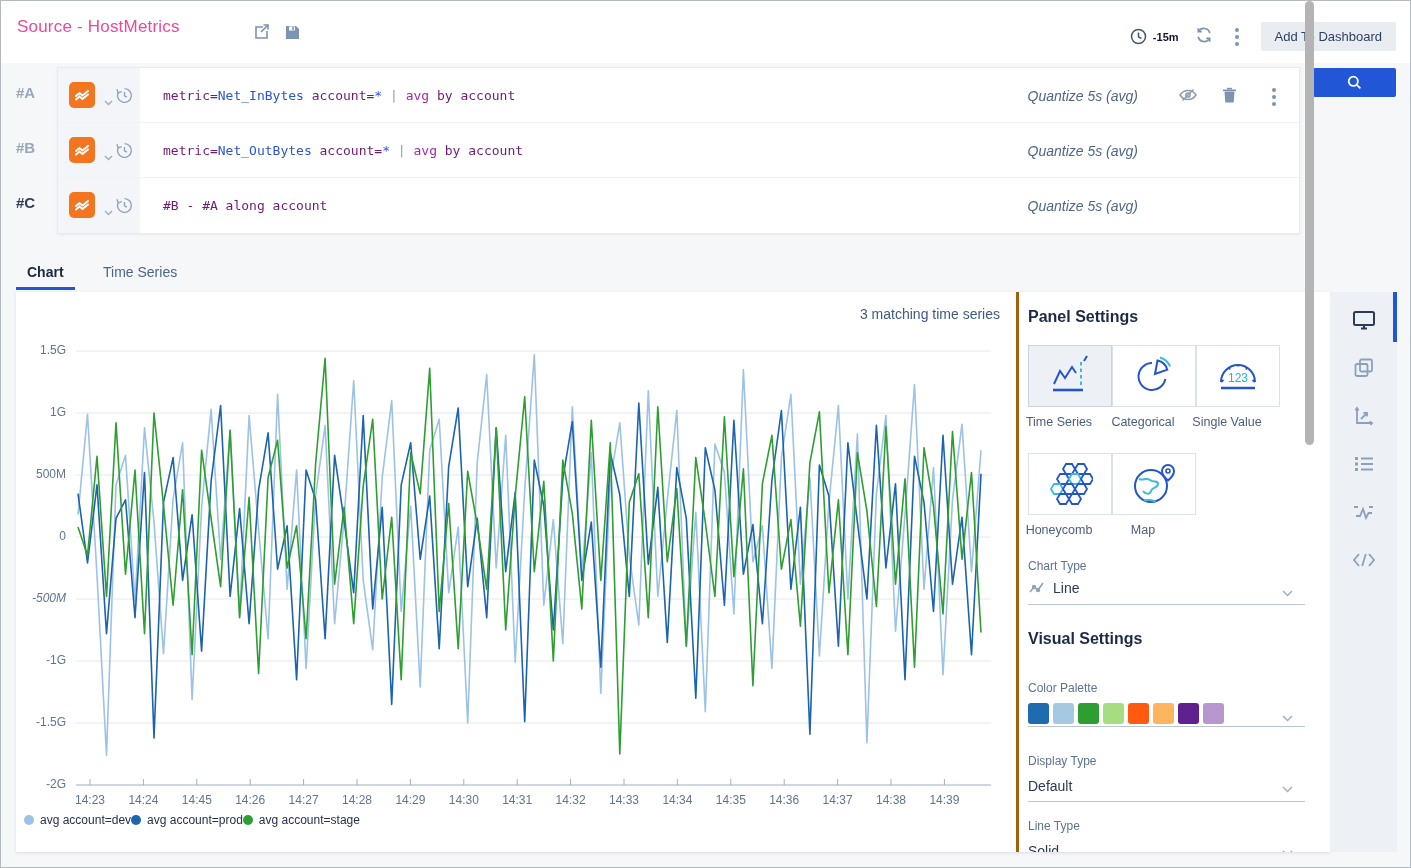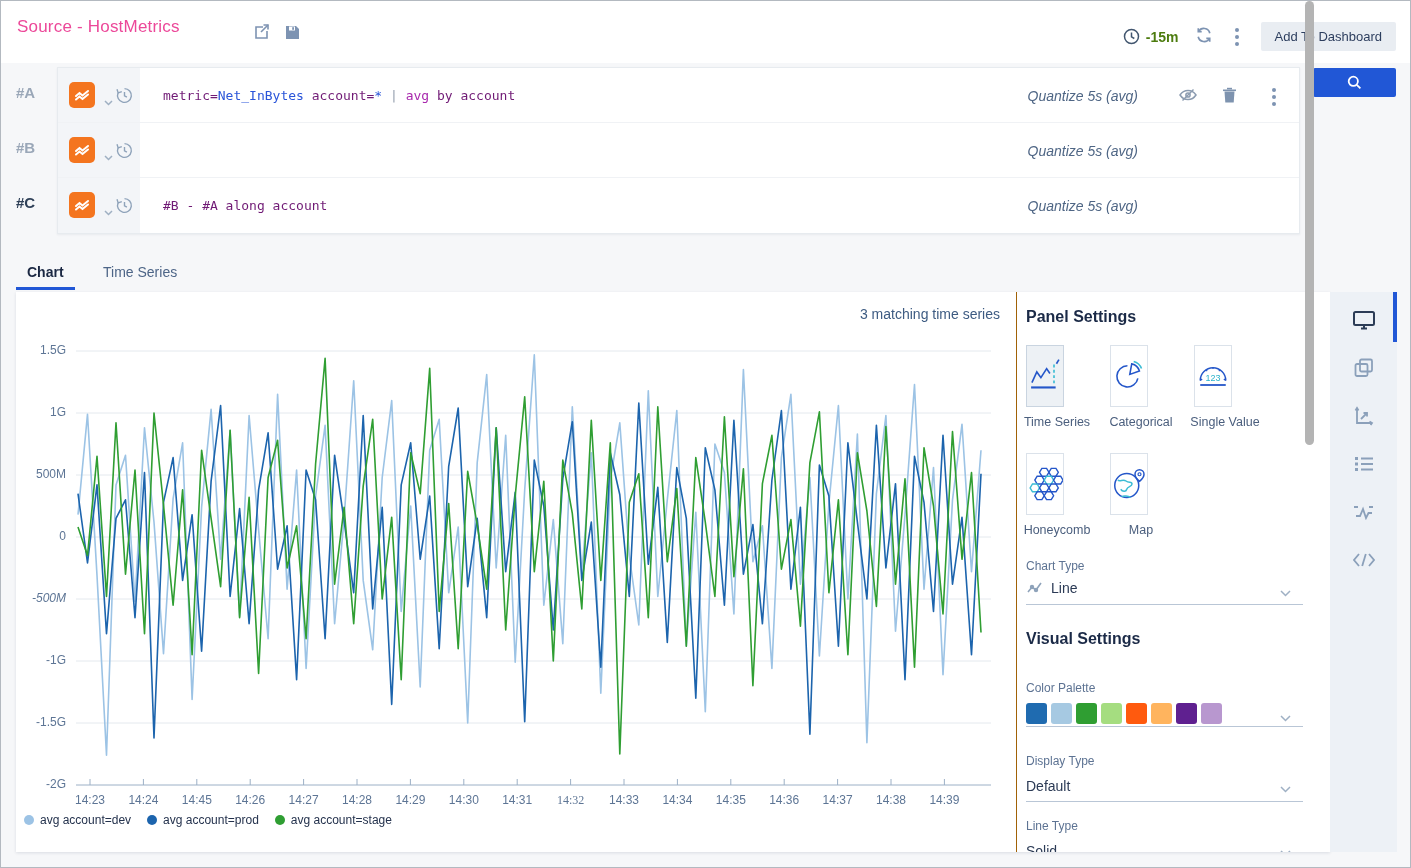--- a/index.html
+++ b/index.html
@@ -5,21 +5,21 @@
   * { margin:0; padding:0; box-sizing:border-box; }
   html,body { width:1411px; height:868px; }
   body { font-family:"Liberation Sans", sans-serif; background:#f6f7f9; position:relative; overflow:hidden; }
   #screen { position:absolute; inset:0; box-shadow: inset 0 0 0 1px #b3b9c0; }
 
   
   .header { position:absolute; left:1px; top:1px; width:1409px; height:62px; background:#ffffff; }
   .page-title { position:absolute; left:16px; top:16px; font-size:17px; color:#ec4899; font-weight:500; letter-spacing:.2px; }
   .hicon { position:absolute; top:23px; cursor:pointer; }
   .hright { position:absolute; top:21px; right:14px; display:flex; align-items:center; gap:16px; }
-  .time-range { font-size:14px; color:#4d7c0f; font-weight:600; }
+  .time-range { font-size:11px; color:#0f172a; font-weight:600; }
   .kebab { display:inline-flex; flex-direction:column; gap:3px; padding:2px 6px; cursor:pointer; }
   .kebab i { width:4px; height:4px; border-radius:50%; background:#7d93b2; }
   .add-dash-btn { background:#e9edf2; border:none; color:#2d3e5e; font-size:13px; font-family:inherit; padding:7px 14px; border-radius:2px; cursor:pointer; }
 
   
   .row-label { position:absolute; left:16px; width:38px; font-size:15px; font-weight:700; color:#9aa7b8; }
   .row-label.active { color:#2f4058; }
   .query-card { position:absolute; left:57px; top:67px; width:1243px; height:167px; background:#fff; border:1px solid #e7ebef; box-shadow:0 1px 2px rgba(20,40,70,.06); }
   .qrow { position:relative; height:55px; border-bottom:1px solid #f0f2f5; }
   .qrow:last-child { border-bottom:none; }
@@ -37,30 +37,30 @@
   .tab { position:absolute; top:264px; font-size:14px; cursor:pointer; color:#4d6587; }
   .tab.active { color:#1a2742; font-weight:700; }
   .tab-underline { position:absolute; left:16px; top:287px; width:59px; height:3px; background:#2157d6; }
 
   
   .main-card { position:absolute; left:16px; top:292px; width:1314px; height:560px; background:#fff; box-shadow:0 1px 3px rgba(16,36,64,.12); overflow:hidden; }
   .chart-area { position:absolute; left:0; top:0; width:1000px; height:560px; }
   .matching { position:absolute; right:16px; top:14px; font-size:14px; color:#3d5b82; }
   .ylab { position:absolute; left:2px; width:48px; text-align:right; font-size:12px; color:#5d7595; }
   .xlab { position:absolute; width:46px; text-align:center; font-size:12px; color:#5d7595; top:501px; }
-  .legend { position:absolute; left:8px; top:521px; display:flex; gap:16px; align-items:center; }
+  .legend { position:absolute; left:8px; top:521px; display:flex; gap:0; align-items:center; }
   .legend-item { display:flex; gap:6px; align-items:center; cursor:pointer; }
   .legend-dot { width:10px; height:10px; border-radius:50%; }
   .legend-name { font-size:12px; color:#24324d; }
 
   
-  .settings { position:absolute; left:1000px; top:0; width:314px; height:560px; border-left:1px solid #a16207; }
+  .settings { position:absolute; left:1000px; top:0; width:314px; height:560px; border-left:3px solid #a16207; }
   .sheading { position:absolute; left:9px; font-size:16px; font-weight:700; color:#1b2a47; }
   .slabel { position:absolute; left:9px; font-size:12px; color:#5d7393; }
-  .tile { position:absolute; width:38px; height:62px; background:#fff; border:1px solid #dbe2ea; display:flex; align-items:center; justify-content:center; cursor:pointer; }
+  .tile { position:absolute; width:84px; height:62px; background:#fff; border:1px solid #dbe2ea; display:flex; align-items:center; justify-content:center; cursor:pointer; }
   .tile.selected { background:#edf1f5; border-color:#c9d4e0; }
   .tile-label { position:absolute; width:90px; text-align:center; font-size:12.5px; color:#4a5e7d; }
   .dd-value { position:absolute; font-size:14px; color:#2b3a55; cursor:pointer; }
   .dd-rule { position:absolute; left:9px; width:277px; height:1px; background:#b9c6d6; }
   .dd-chev { position:absolute; left:263px; cursor:pointer; }
   .palette { position:absolute; left:9px; display:flex; gap:4px; cursor:pointer; }
   .swatch { width:21px; height:21px; border-radius:3px; }
   .scroll-thumb { position:absolute; left:1305px; top:1px; width:9px; height:444px; background:#b4b4b4; border-radius:5px; cursor:grab; }
 
   
@@ -175,20 +175,21 @@
             </svg>
       </span>
       <span class="qclock">
         <svg width="17" height="17" viewBox="0 0 17 17" fill="none" stroke="#8fa3ba" stroke-width="1.4">
               <path d="M8.5 1.6a6.9 6.9 0 1 1-6.4 4.2"></path>
               <path d="M1 2.2l1.2 3.7 3.6-1.2"></path>
               <path d="M8.5 5v3.8l2.4 1.4"></path>
             </svg>
       </span>
     </div>
+    <div class="query-text"><span class="seg-plain">metric=</span><span class="seg-blue">Net_OutBytes</span><span class="seg-plain"> account=</span><span class="seg-blue">*</span><span class="seg-pipe"> | </span><span class="seg-op">avg</span><span class="seg-plain"> by account</span></div>
     <div class="quantize">Quantize 5s (avg)</div>
   </div>
   <div class="qrow">
     <div class="qicon-block">
       <span class="metric-tile">
         <svg width="16" height="14" viewBox="0 0 16 14" fill="none" stroke="#fff" stroke-width="2" stroke-linecap="round">
               <path d="M2 8l3.5-3 3 2.5L14 3"></path>
               <path d="M2 11.5l3.5-3 3 2.5 5.5-4.5"></path>
             </svg>
       </span>
@@ -267,21 +268,21 @@
     <div id="xlabels">
           <div class="xlab" style="left: 51px;">14:23</div>
           <div class="xlab" style="left: 104.4px;">14:24</div>
           <div class="xlab" style="left: 157.8px;">14:45</div>
           <div class="xlab" style="left: 211.2px;">14:26</div>
           <div class="xlab" style="left: 264.6px;">14:27</div>
           <div class="xlab" style="left: 318px;">14:28</div>
           <div class="xlab" style="left: 371.4px;">14:29</div>
           <div class="xlab" style="left: 424.8px;">14:30</div>
           <div class="xlab" style="left: 478.2px;">14:31</div>
-          <div class="xlab" style="left: 531.6px; font-family: Liberation Serif, serif;">14:32</div>
+          <div class="xlab" style="left: 531.6px;">14:32</div>
           <div class="xlab" style="left: 585px;">14:33</div>
           <div class="xlab" style="left: 638.4px;">14:34</div>
           <div class="xlab" style="left: 691.8px;">14:35</div>
           <div class="xlab" style="left: 745.2px;">14:36</div>
           <div class="xlab" style="left: 798.6px;">14:37</div>
           <div class="xlab" style="left: 852px;">14:38</div>
           <div class="xlab" style="left: 905.4px;">14:39</div>
         </div>
     <div class="legend" id="legend">
           <div class="legend-item">

